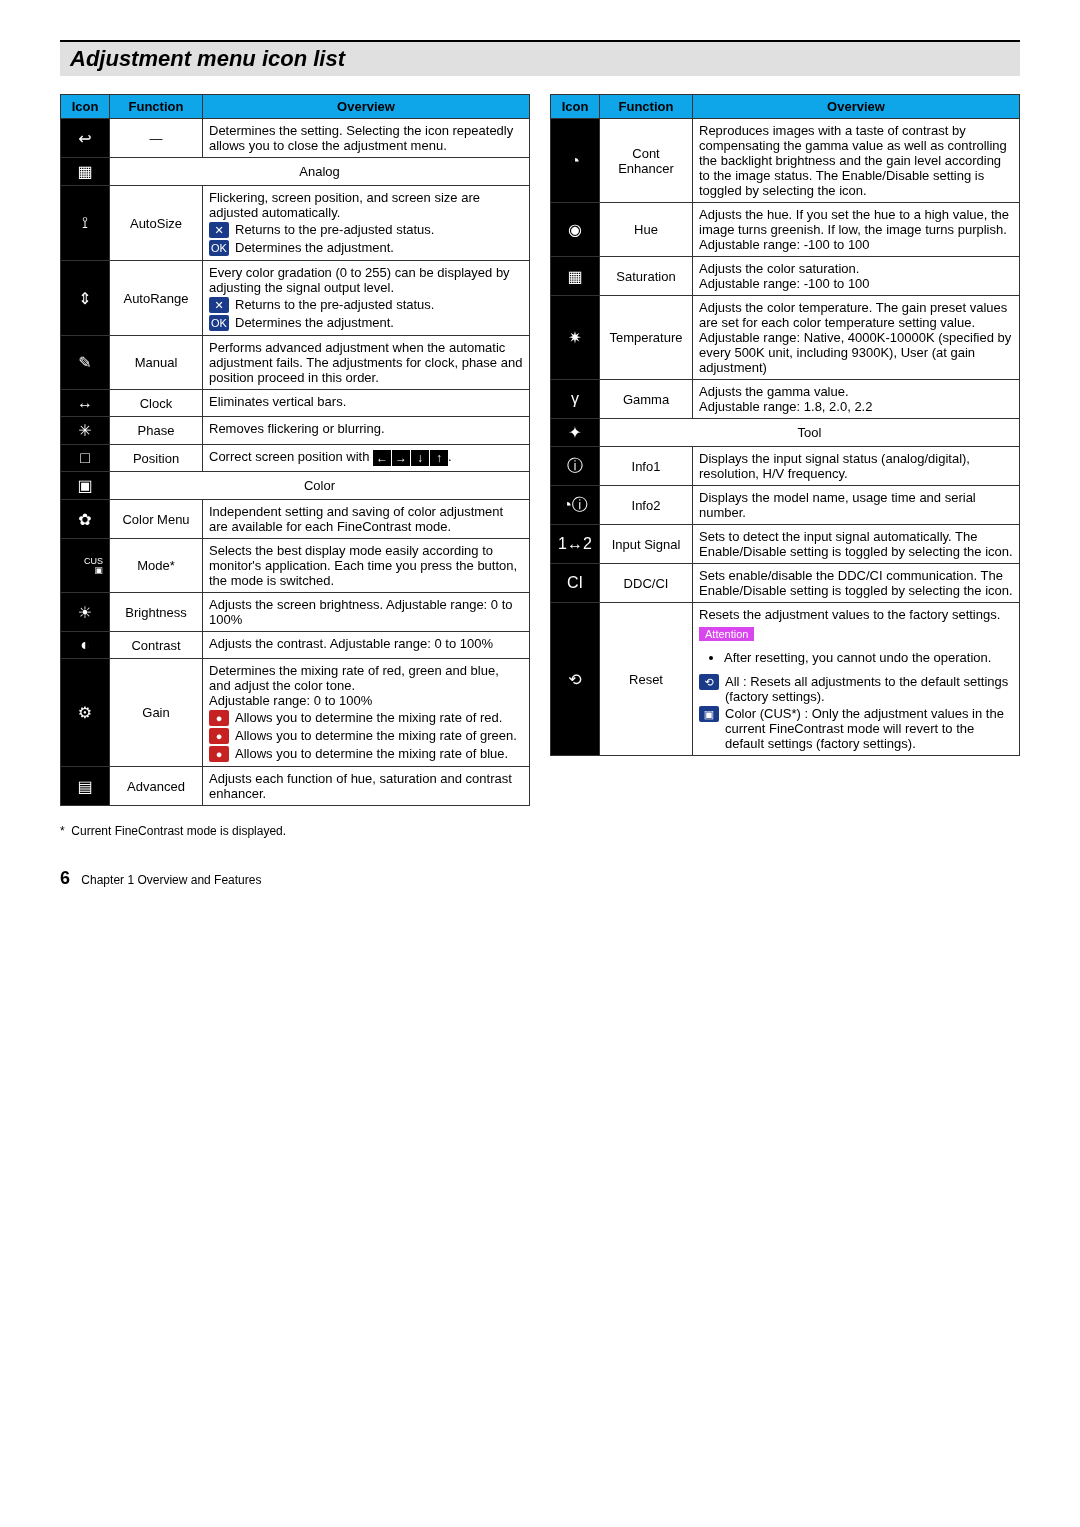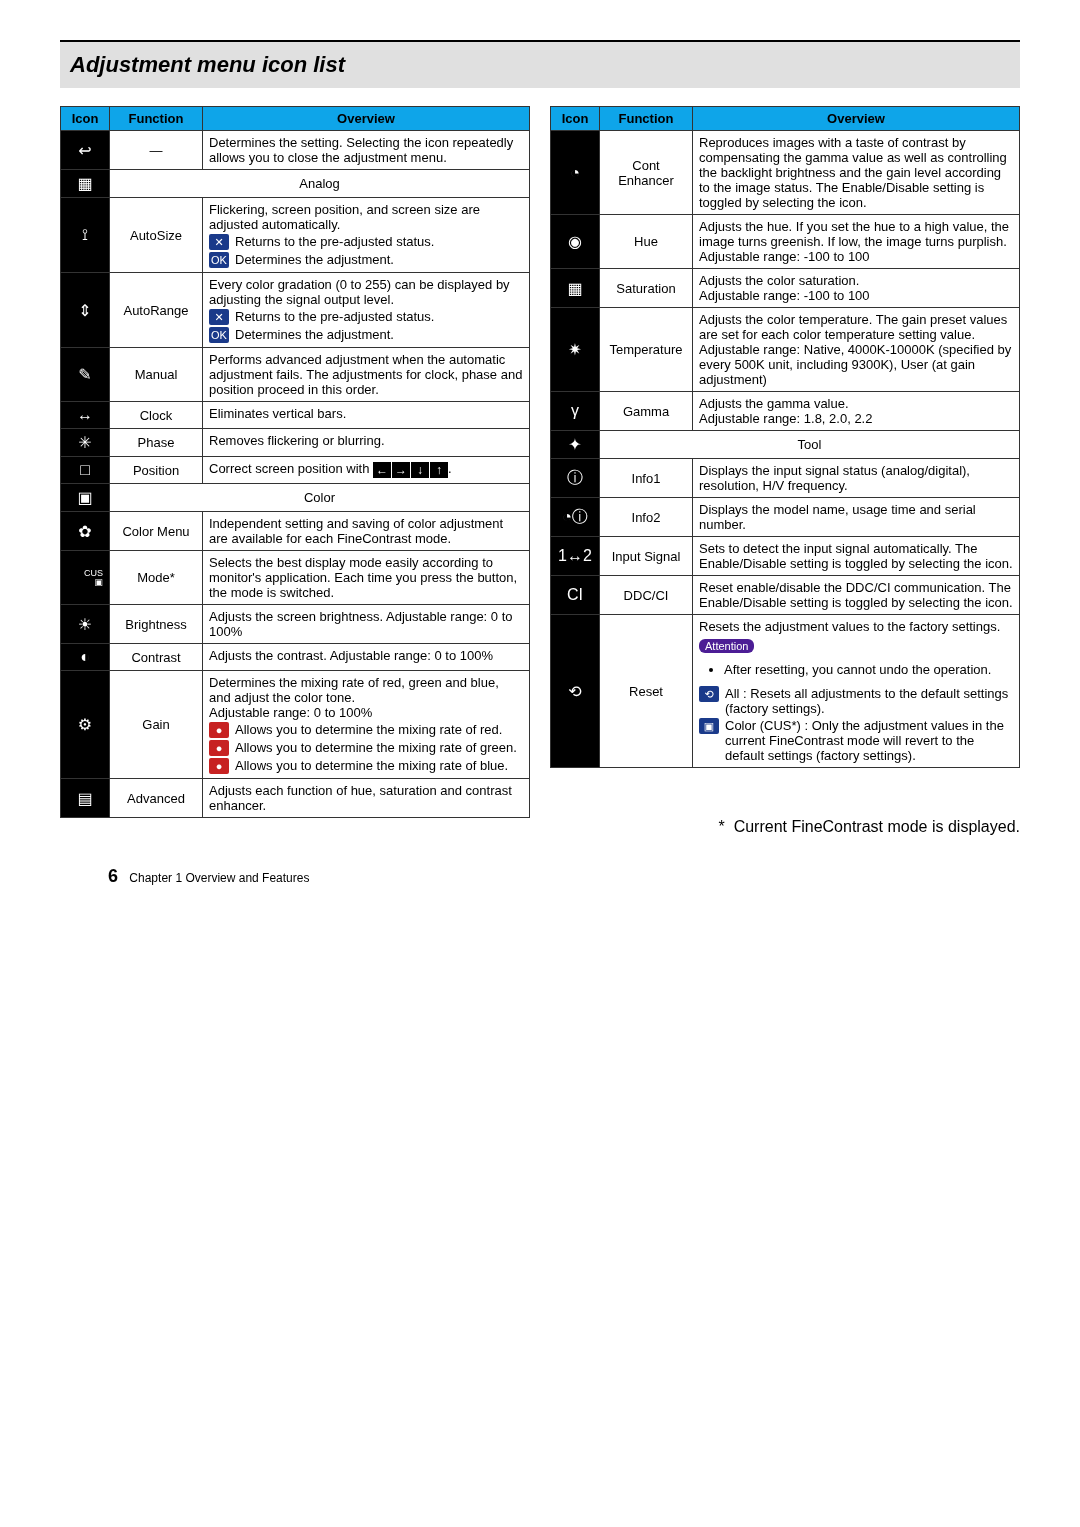--- a/index.html
+++ b/index.html
@@ -5,21 +5,21 @@
   body {
     font-family: Arial, Helvetica, sans-serif;
     margin: 0;
     padding: 40px 60px;
     font-size: 13px;
     color: #000;
   }
   .title-bar {
     background: #e0e0e0;
     border-top: 2px solid #000;
-    padding: 10px 10px;
+    padding: 4px 10px;
     margin-bottom: 18px;
   }
   .title-bar h2 {
     margin: 0;
     font-size: 22px;
     font-weight: bold;
     font-style: italic;
   }
   .columns {
     display: flex;
@@ -68,25 +68,25 @@
     text-align: center;
     font-size: 11px;
     line-height: 16px;
     border-radius: 2px;
     vertical-align: middle;
   }
   .inline-icon.red { background: #c72222; }
   .inline-icon.darkblue { background: #1a3a8a; }
   .attention {
     display: inline-block;
-    background: #4c1d95;
+    background: #d946ef;
     color: #fff;
     padding: 1px 6px;
     font-size: 11px;
-    border-radius: 6px;
+    border-radius: 0;
   }
   .overview ul {
     margin: 2px 0;
     padding-left: 16px;
   }
   .overview li {
     margin: 9px;
   }
   .arrow-group {
     display: inline-flex;
@@ -97,28 +97,26 @@
     background: #000;
     color: #fff;
     width: 18px;
     height: 16px;
     display: inline-block;
     text-align: center;
     line-height: 16px;
     font-size: 12px;
   }
   .footnote {
-    font-size: 16px;
-    margin-top: 0;
-    text-align: right;
+    font-size: 12px;
+    margin-top: 18px;
   }
   .footer {
     margin-top: 30px;
     font-size: 12px;
-    margin-left: 48px;
   }
   .footer .pagenum {
     font-size: 18px;
     font-weight: bold;
     margin-right: 8px;
   }
   .sub-icon-line {
     display: flex;
     align-items: flex-start;
     gap: 6px;
@@ -305,21 +303,21 @@
             <td class="overview">Displays the model name, usage time and serial number.</td>
           </tr>
           <tr>
             <td class="icon-cell">1↔2</td>
             <td class="func-col">Input Signal</td>
             <td class="overview">Sets to detect the input signal automatically. The Enable/Disable setting is toggled by selecting the icon.</td>
           </tr>
           <tr>
             <td class="icon-cell">CI</td>
             <td class="func-col">DDC/CI</td>
-            <td class="overview">Reset enable/disable the DDC/CI communication. The Enable/Disable setting is toggled by selecting the icon.</td>
+            <td class="overview">Sets enable/disable the DDC/CI communication. The Enable/Disable setting is toggled by selecting the icon.</td>
           </tr>
           <tr>
             <td class="icon-cell">⟲</td>
             <td class="func-col">Reset</td>
             <td class="overview">Resets the adjustment values to the factory settings.<div style="margin-top: 4px;"><span class="attention">Attention</span></div><ul>
                 <li>After resetting, you cannot undo the operation.</li>
               </ul><div class="sub-icon-line">
                 <span class="inline-icon darkblue">⟲</span>
                 <span class="text">All : Resets all adjustments to the default settings (factory settings).</span>
               </div><div class="sub-icon-line">

